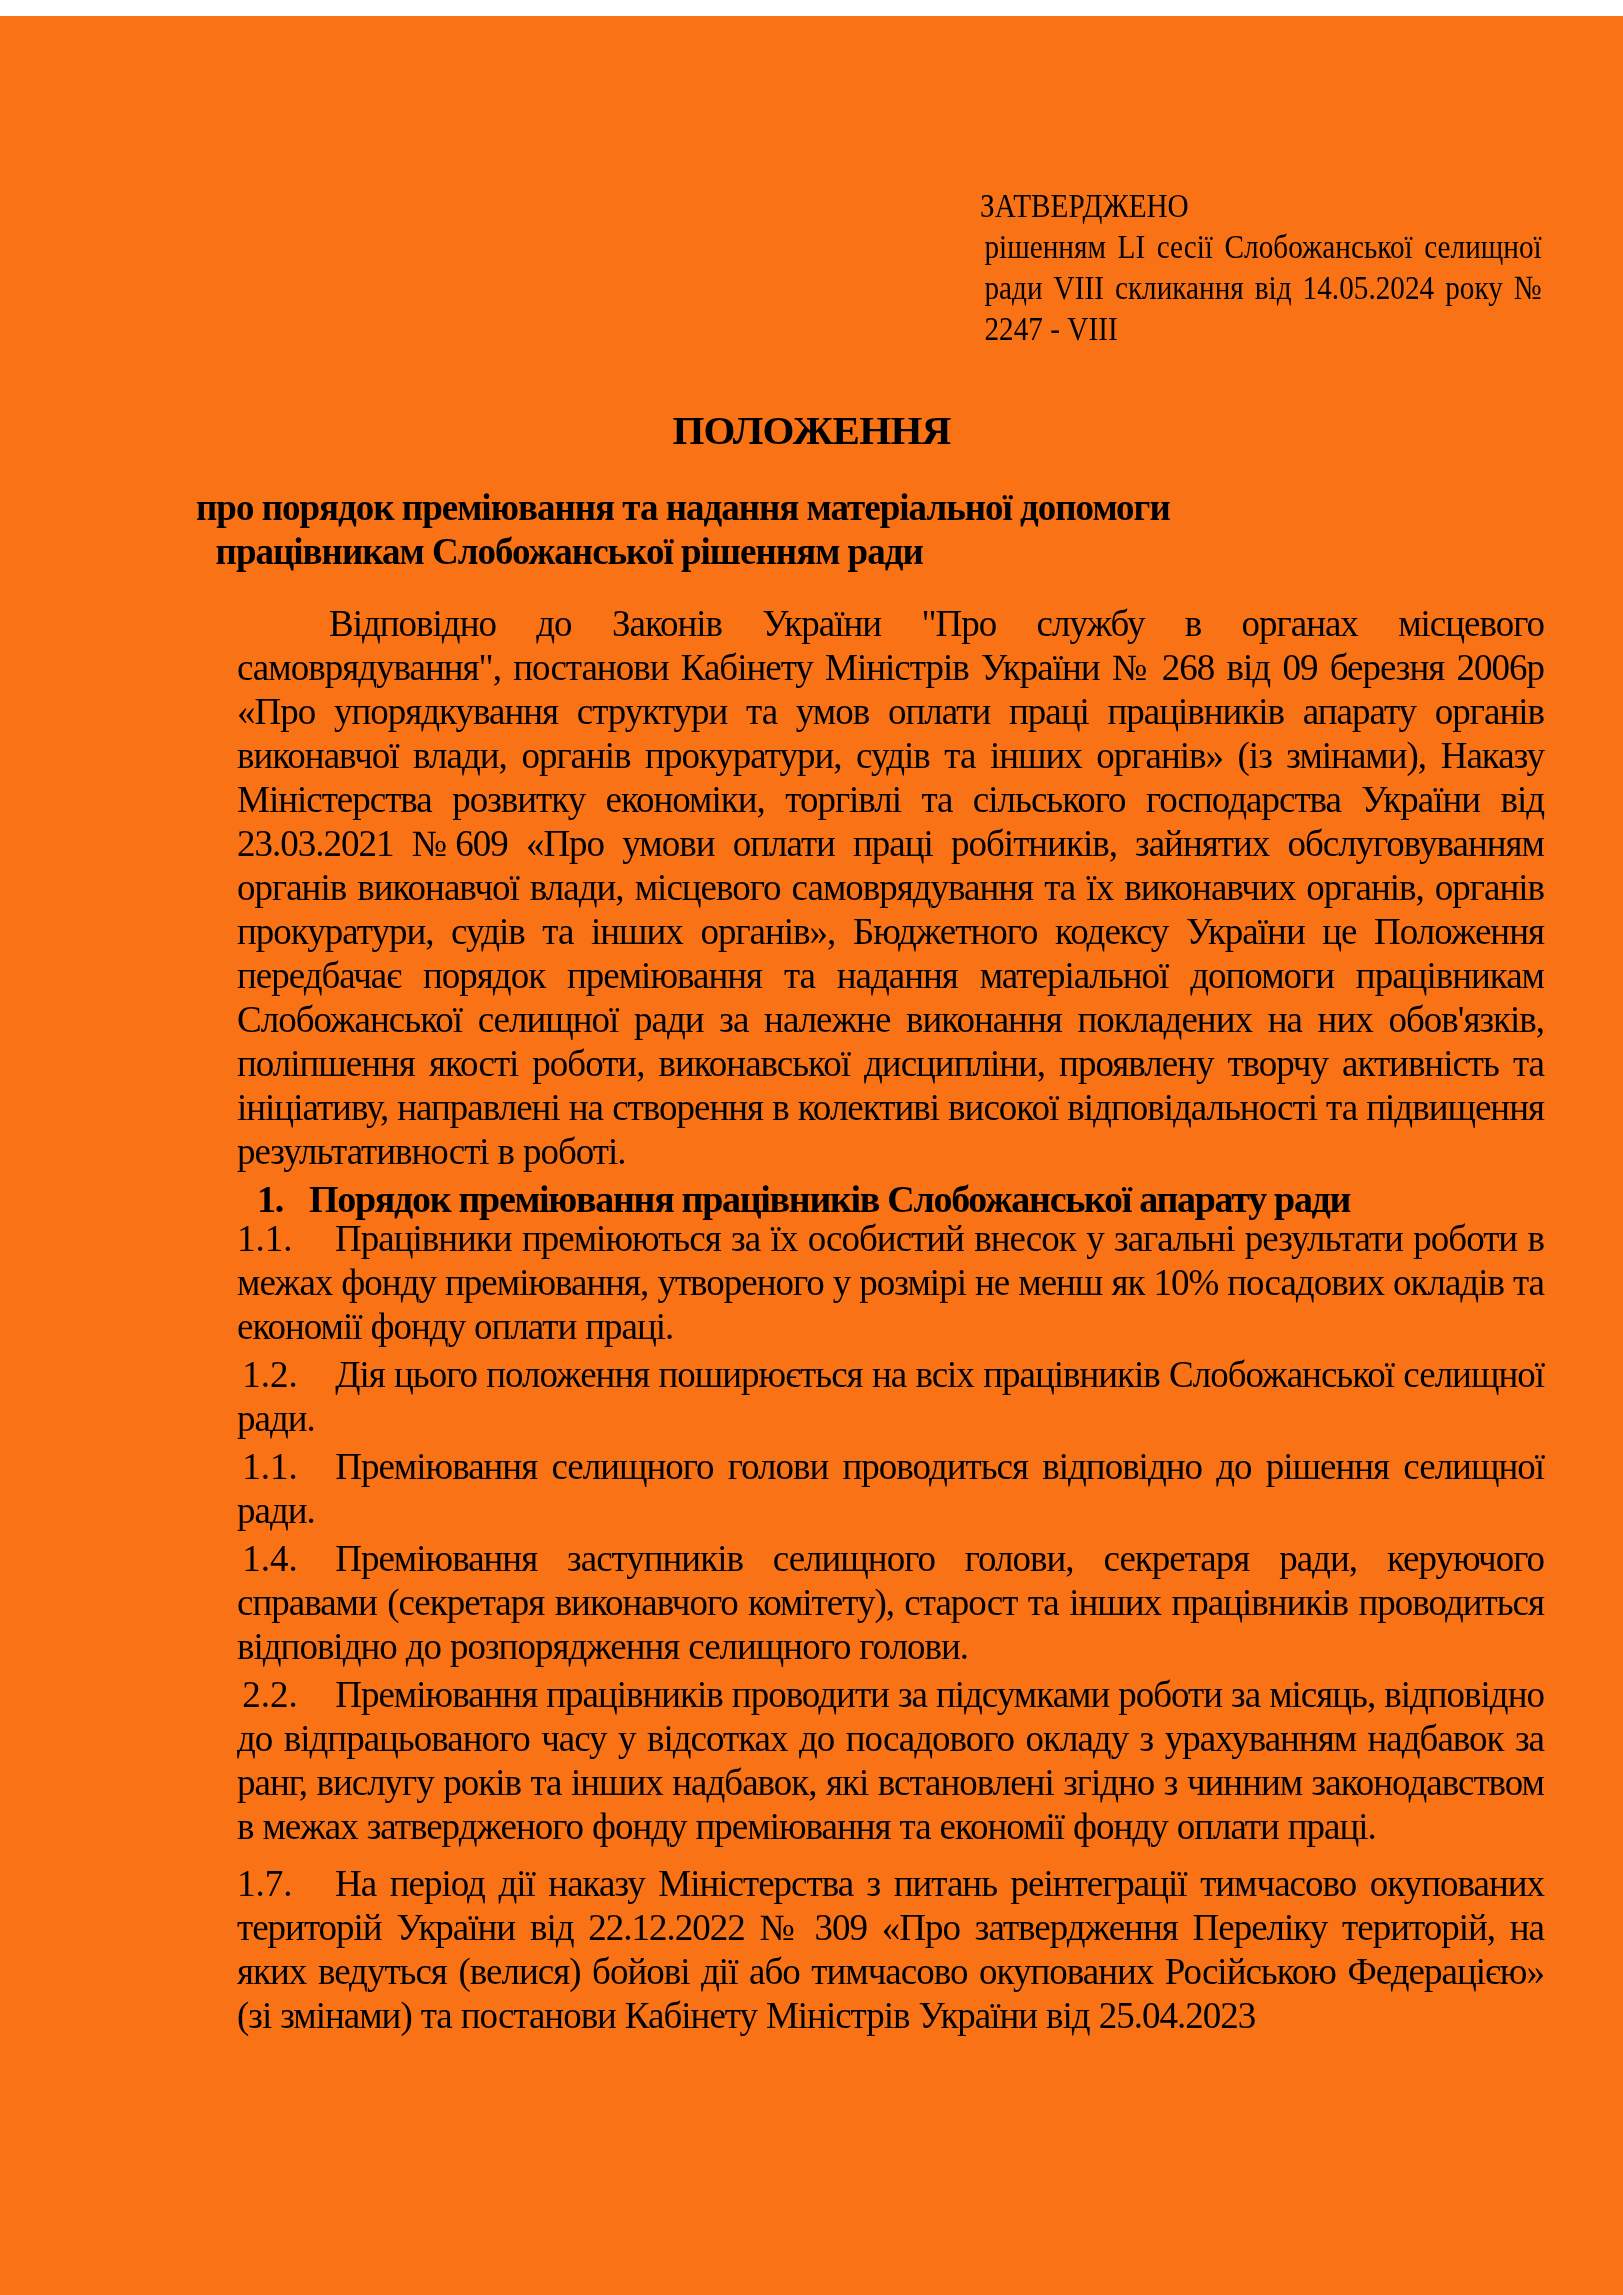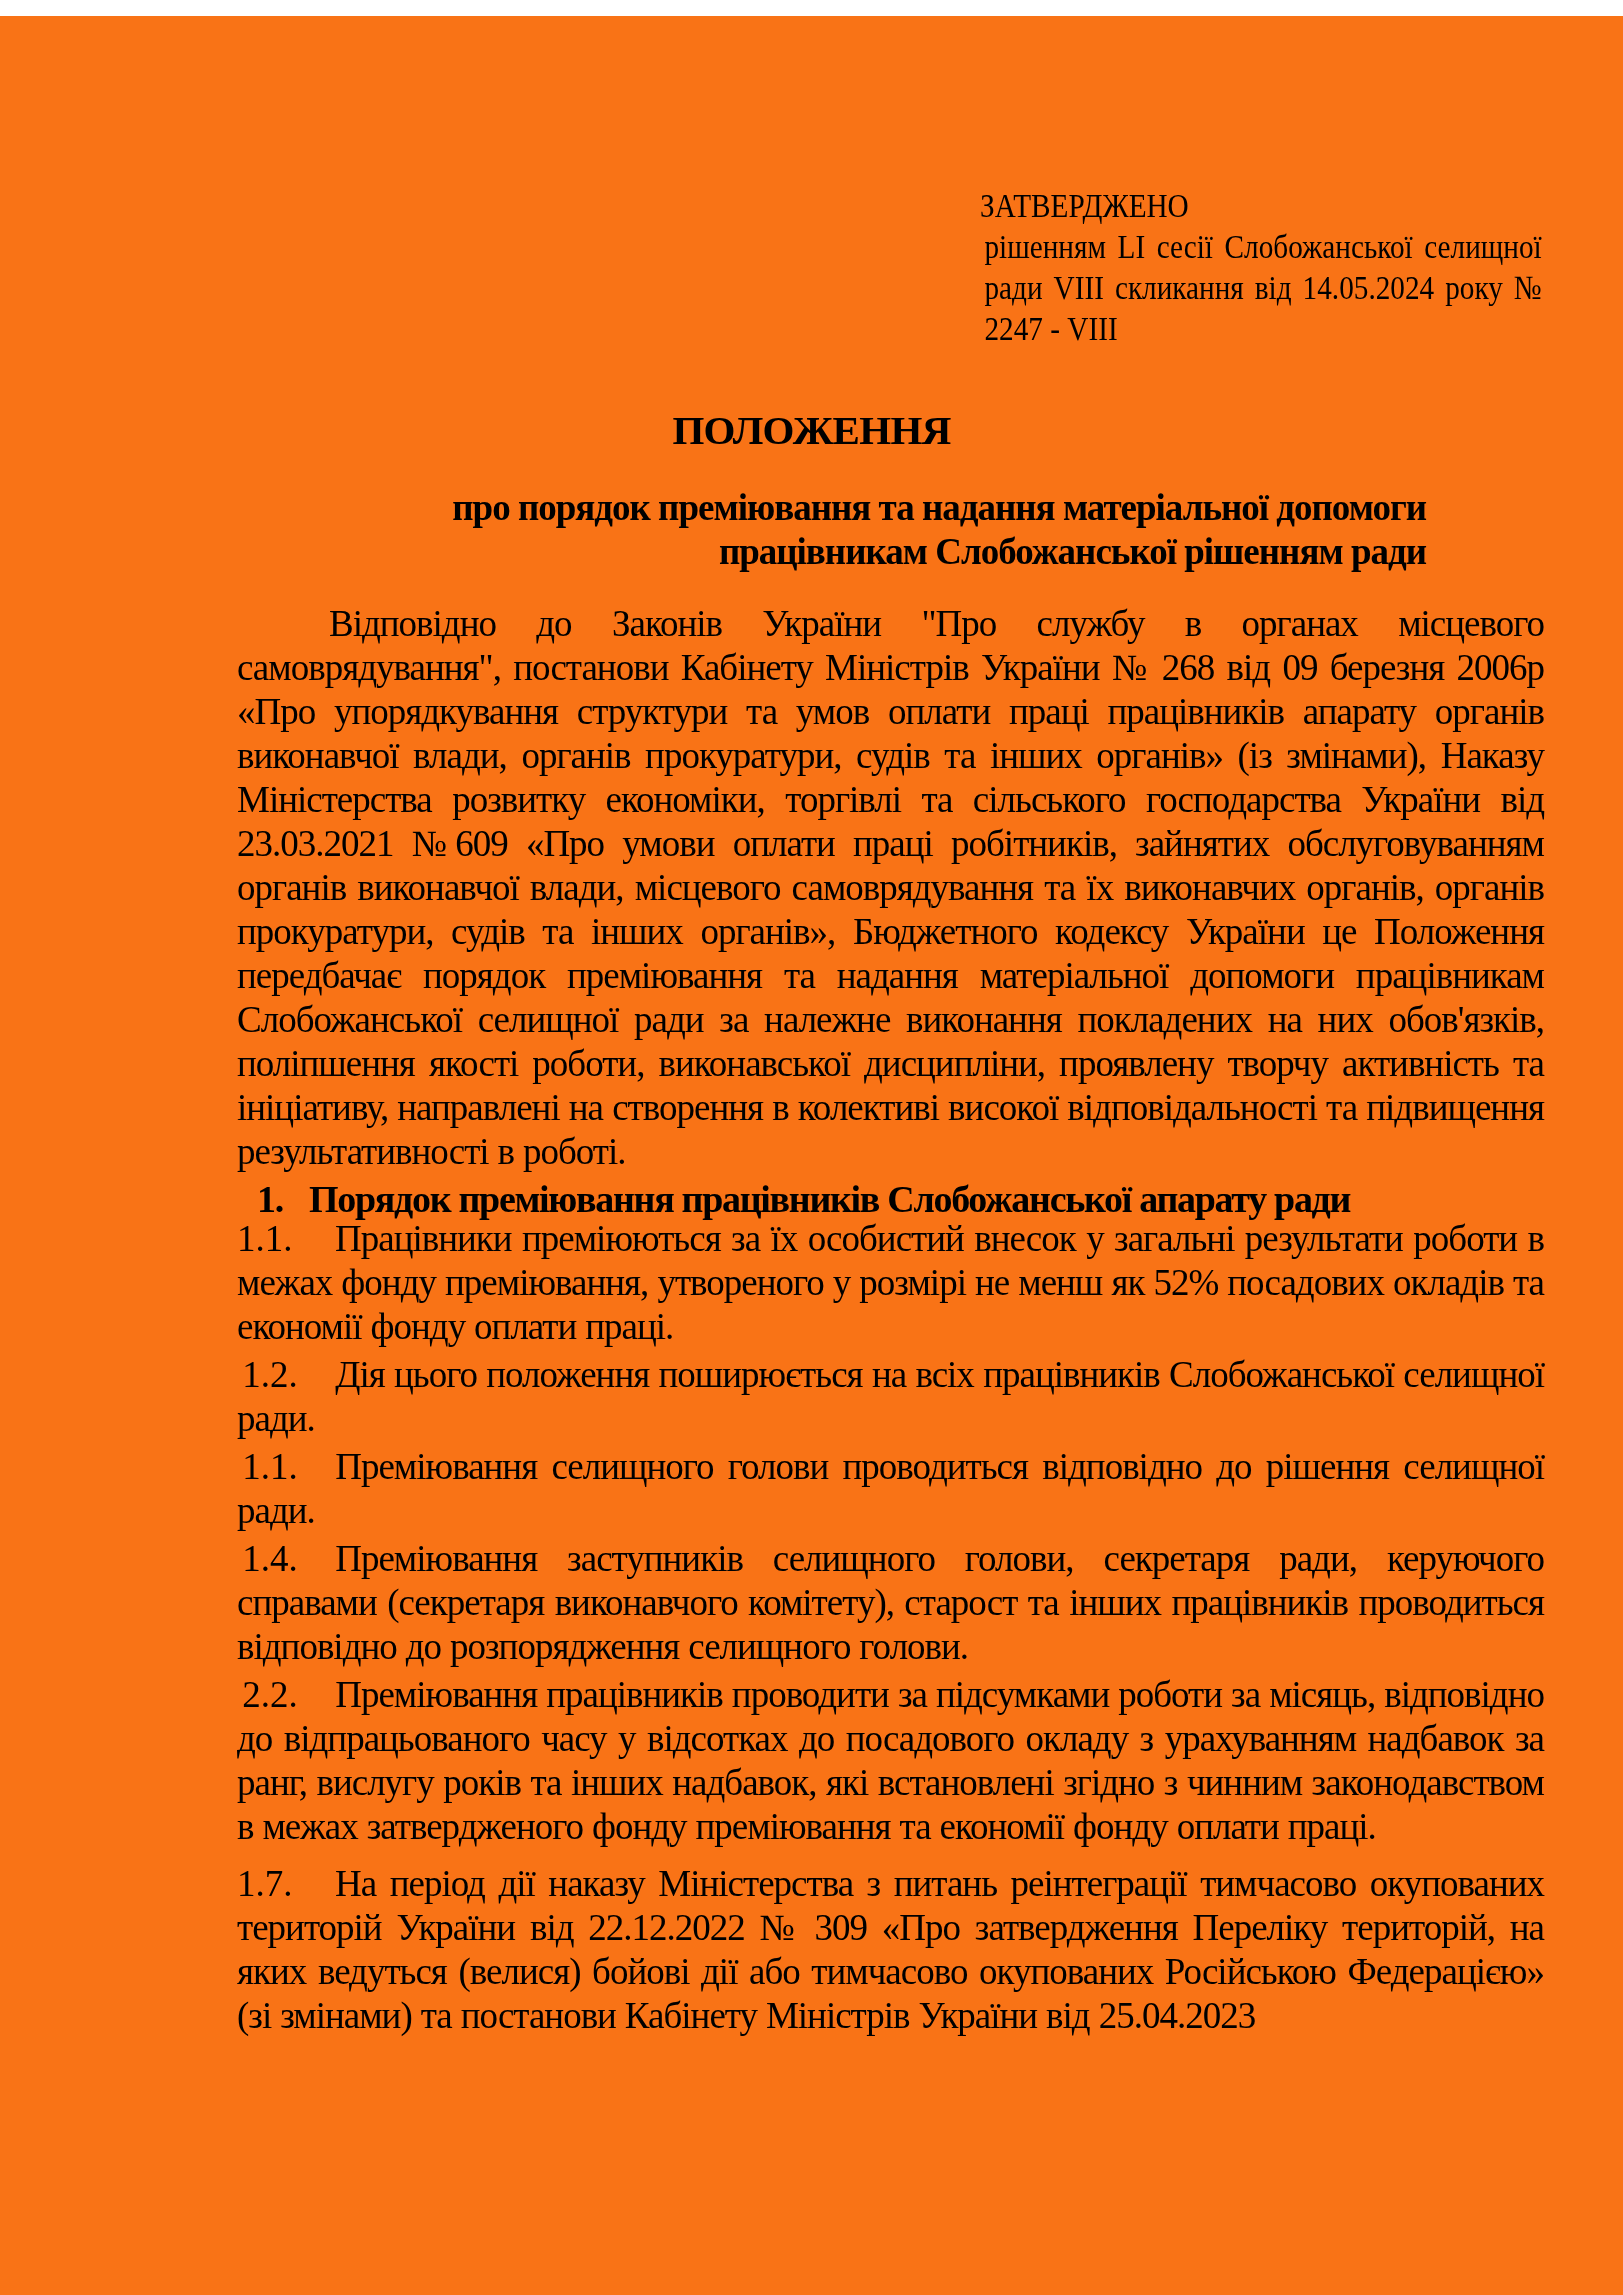--- a/index.html
+++ b/index.html
@@ -52,21 +52,21 @@
       font-size: 41px;
       font-weight: bold;
       line-height: 46px;
       letter-spacing: -0.7px;
     }
     .subtitle {
       position: absolute;
       left: 196px;
       width: 1230px;
       top: 470px;
-      text-align: right;
+      text-align: left;
       font-size: 37px;
       font-weight: bold;
       line-height: 44px;
       letter-spacing: -1px;
     }
     .subtitle span { display: block; }
     .subtitle .sub-line-2 { padding-left: 19.6px; }
     .body-text {
       position: absolute;
       left: 237px;
@@ -129,21 +129,21 @@
     <span class="sub-line-2">працівникам  Слобожанської рішенням ради</span>
   </div>
 
   <p class="body-text intro" style="margin:0;">Відповідно до Законів України "Про службу в органах місцевого самоврядування", постанови Кабінету Міністрів України № 268 від 09 березня 2006р «Про упорядкування структури та умов оплати праці працівників апарату органів виконавчої влади, органів прокуратури, судів та інших органів» (із змінами),  Наказу Міністерства розвитку економіки, торгівлі та сільського господарства України від 23.03.2021 №609 «Про умови оплати праці робітників, зайнятих обслуговуванням органів виконавчої влади, місцевого самоврядування та їх виконавчих органів, органів прокуратури, судів та інших органів», Бюджетного кодексу України це Положення передбачає порядок преміювання та надання матеріальної допомоги працівникам Слобожанської селищної ради за належне виконання покладених на них обов'язків, поліпшення якості роботи, виконавської дисципліни, проявлену творчу активність та ініціативу, направлені на створення в колективі високої відповідальності та підвищення результативності в роботі.</p>
 
   <div class="section-heading">
     <span class="num">1.</span><span>Порядок преміювання працівників Слобожанської апарату ради</span>
   </div>
 
   <div class="body-text items">
-    <p class="item"><span class="num">1.1.</span><span>Працівники преміюються за їх особистий внесок у загальні результати роботи в межах фонду преміювання, утвореного у розмірі не менш як 52% посадових окладів та економії фонду оплати праці.</span></p>
+    <p class="item"><span class="num">1.1.</span><span>Працівники преміюються за їх особистий внесок у загальні результати роботи в межах фонду преміювання, утвореного у розмірі не менш як 10% посадових окладів та економії фонду оплати праці.</span></p>
     <p class="item shift"><span class="num">1.2.</span><span>Дія цього положення поширюється на всіх працівників Слобожанської селищної ради.</span></p>
     <p class="item shift"><span class="num">1.1.</span><span>Преміювання селищного голови проводиться відповідно до рішення селищної ради.</span></p>
     <p class="item shift"><span class="num">1.4.</span><span>Преміювання заступників селищного голови, секретаря ради, керуючого справами (секретаря виконавчого комітету), старост та інших працівників проводиться відповідно до розпорядження селищного голови.</span></p>
     <p class="item shift"><span class="num">2.2.</span><span>Преміювання працівників проводити за підсумками роботи за місяць, відповідно до відпрацьованого часу у відсотках до посадового окладу з урахуванням надбавок за ранг, вислугу років та інших надбавок, які встановлені згідно з чинним законодавством в межах затвердженого фонду преміювання та економії фонду оплати праці.</span></p>
     <p class="item item-17"><span class="num">1.7.</span><span>На період дії наказу Міністерства з питань реінтеграції  тимчасово окупованих територій України від 22.12.2022 № 309 «Про затвердження Переліку територій, на яких ведуться (велися) бойові дії або тимчасово окупованих  Російською Федерацією» (зі змінами) та  постанови Кабінету Міністрів України від 25.04.2023</span></p>
   </div>
 
 </div>
 
 

